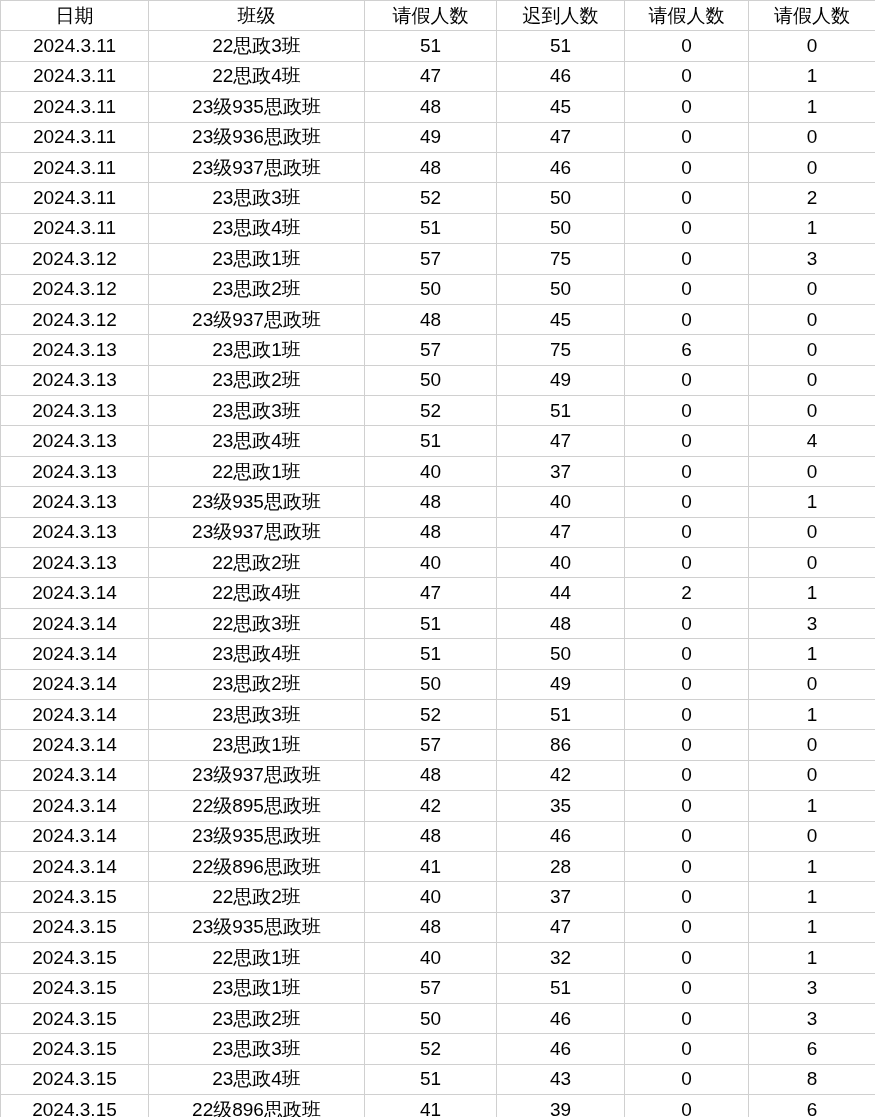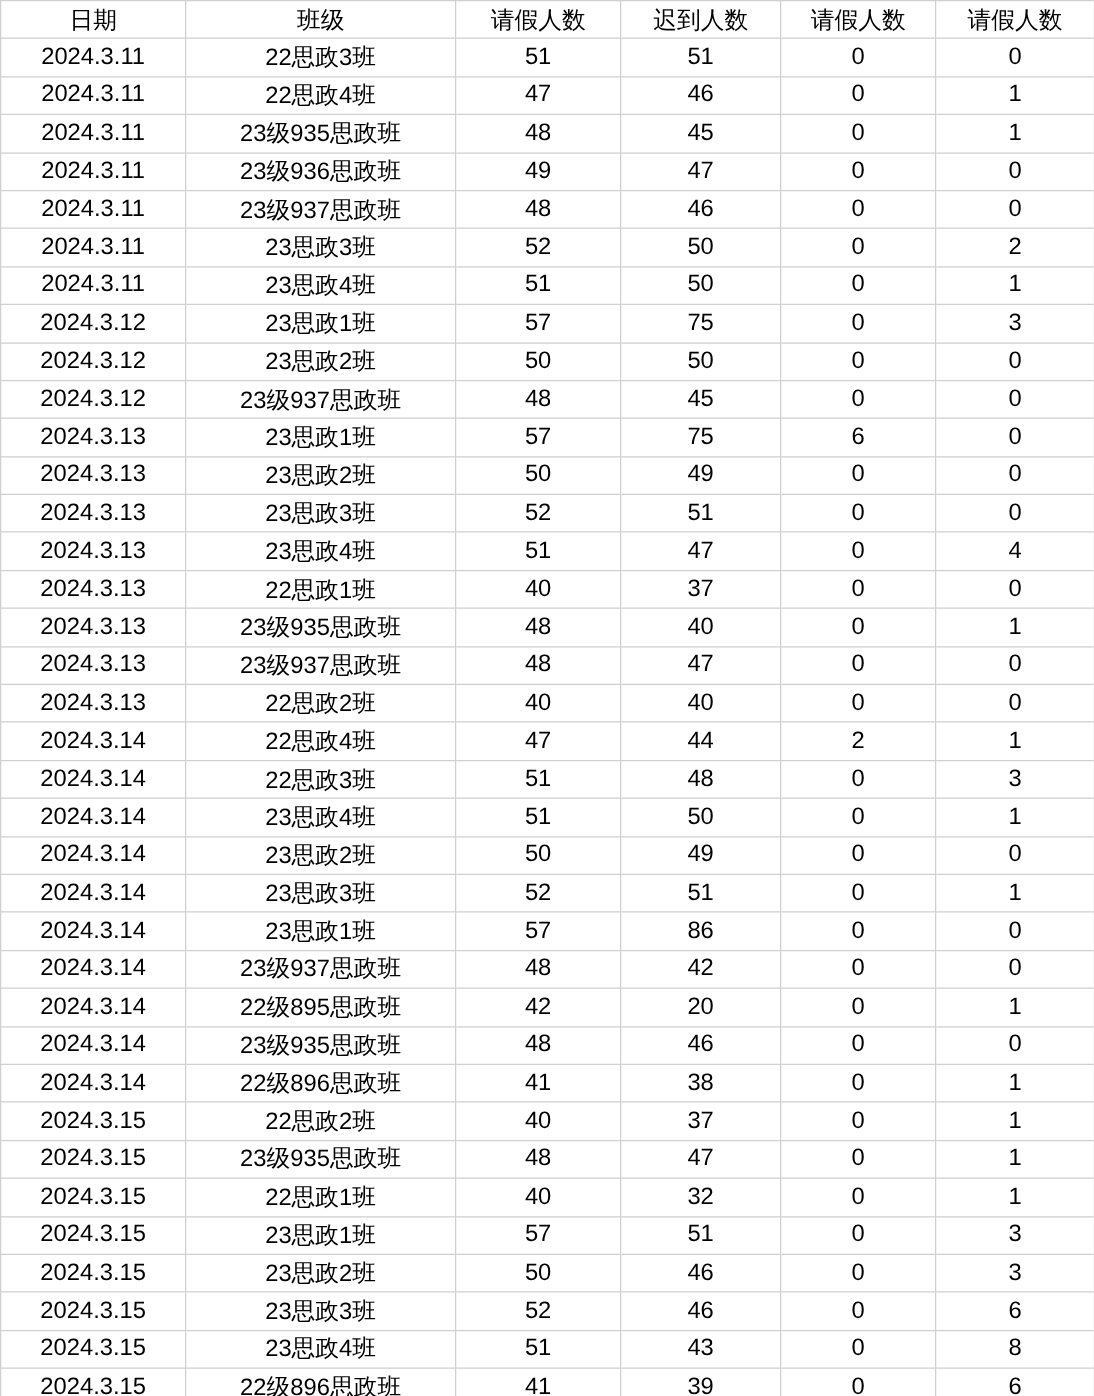--- a/index.html
+++ b/index.html
@@ -265,37 +265,37 @@
         <td>23级937思政班</td>
         <td class="num-cell">48</td>
         <td class="num-cell">42</td>
         <td class="num-cell">0</td>
         <td class="num-cell">0</td>
       </tr>
       <tr>
         <td>2024.3.14</td>
         <td>22级895思政班</td>
         <td class="num-cell">42</td>
-        <td class="num-cell">20</td>
+        <td class="num-cell">35</td>
         <td class="num-cell">0</td>
         <td class="num-cell">1</td>
       </tr>
       <tr>
         <td>2024.3.14</td>
         <td>23级935思政班</td>
         <td class="num-cell">48</td>
         <td class="num-cell">46</td>
         <td class="num-cell">0</td>
         <td class="num-cell">0</td>
       </tr>
       <tr>
         <td>2024.3.14</td>
         <td>22级896思政班</td>
         <td class="num-cell">41</td>
-        <td class="num-cell">38</td>
+        <td class="num-cell">28</td>
         <td class="num-cell">0</td>
         <td class="num-cell">1</td>
       </tr>
       <tr>
         <td>2024.3.15</td>
         <td>22思政2班</td>
         <td class="num-cell">40</td>
         <td class="num-cell">37</td>
         <td class="num-cell">0</td>
         <td class="num-cell">1</td>

